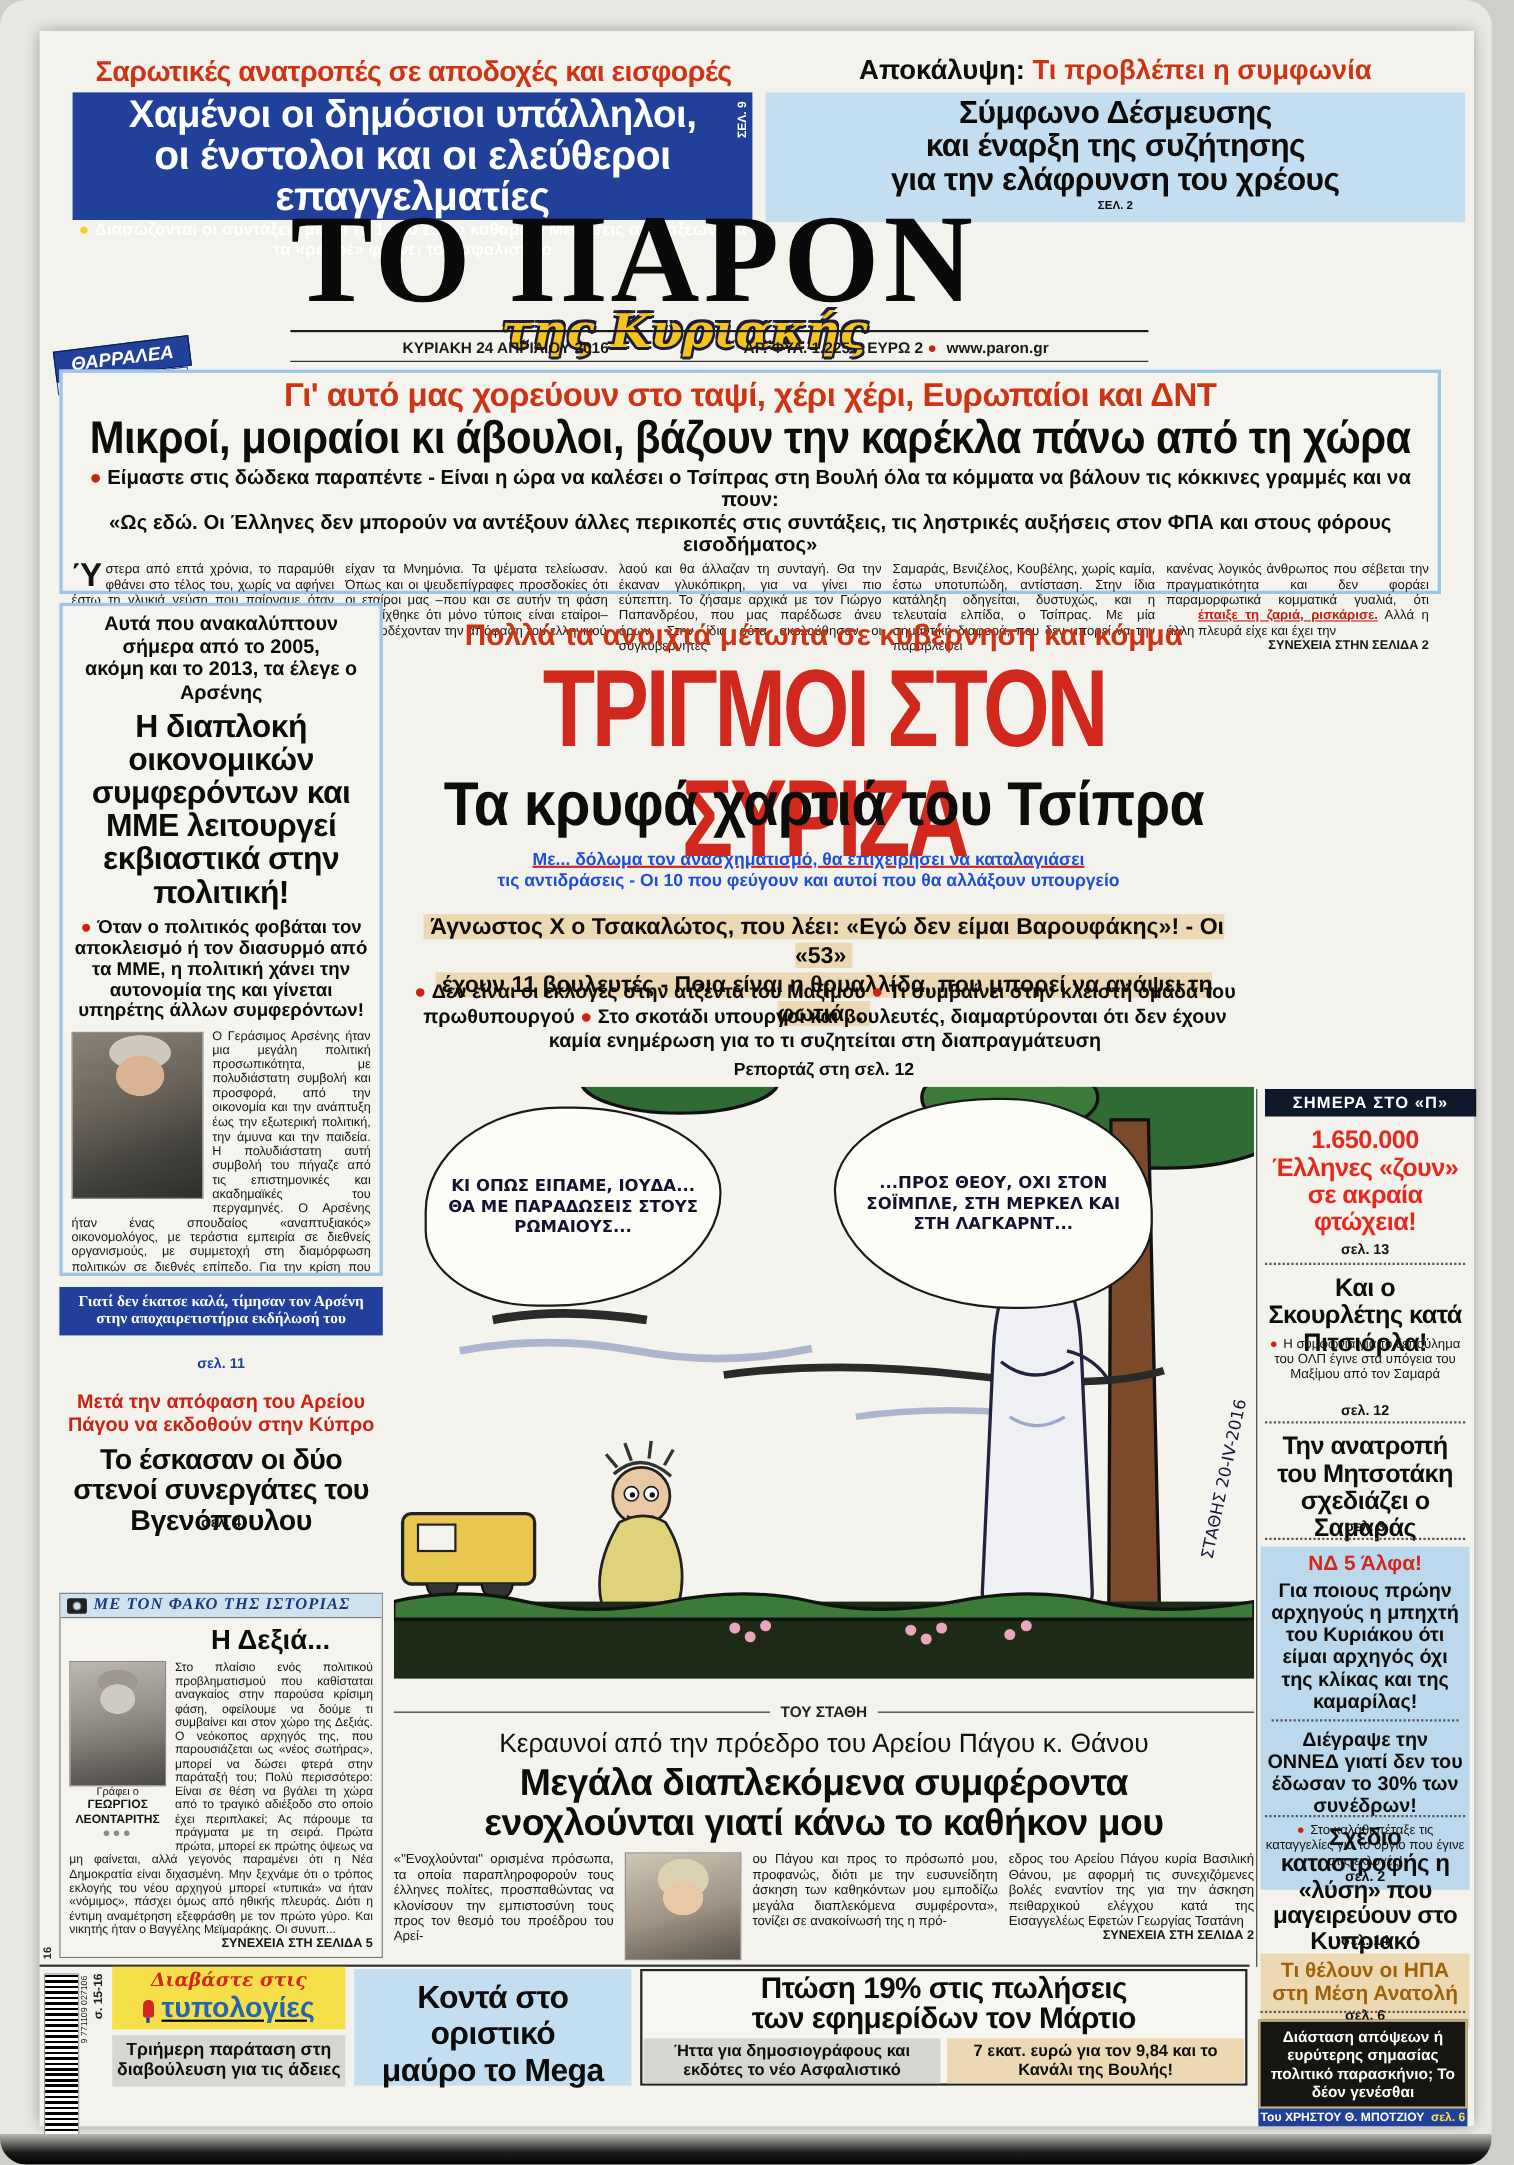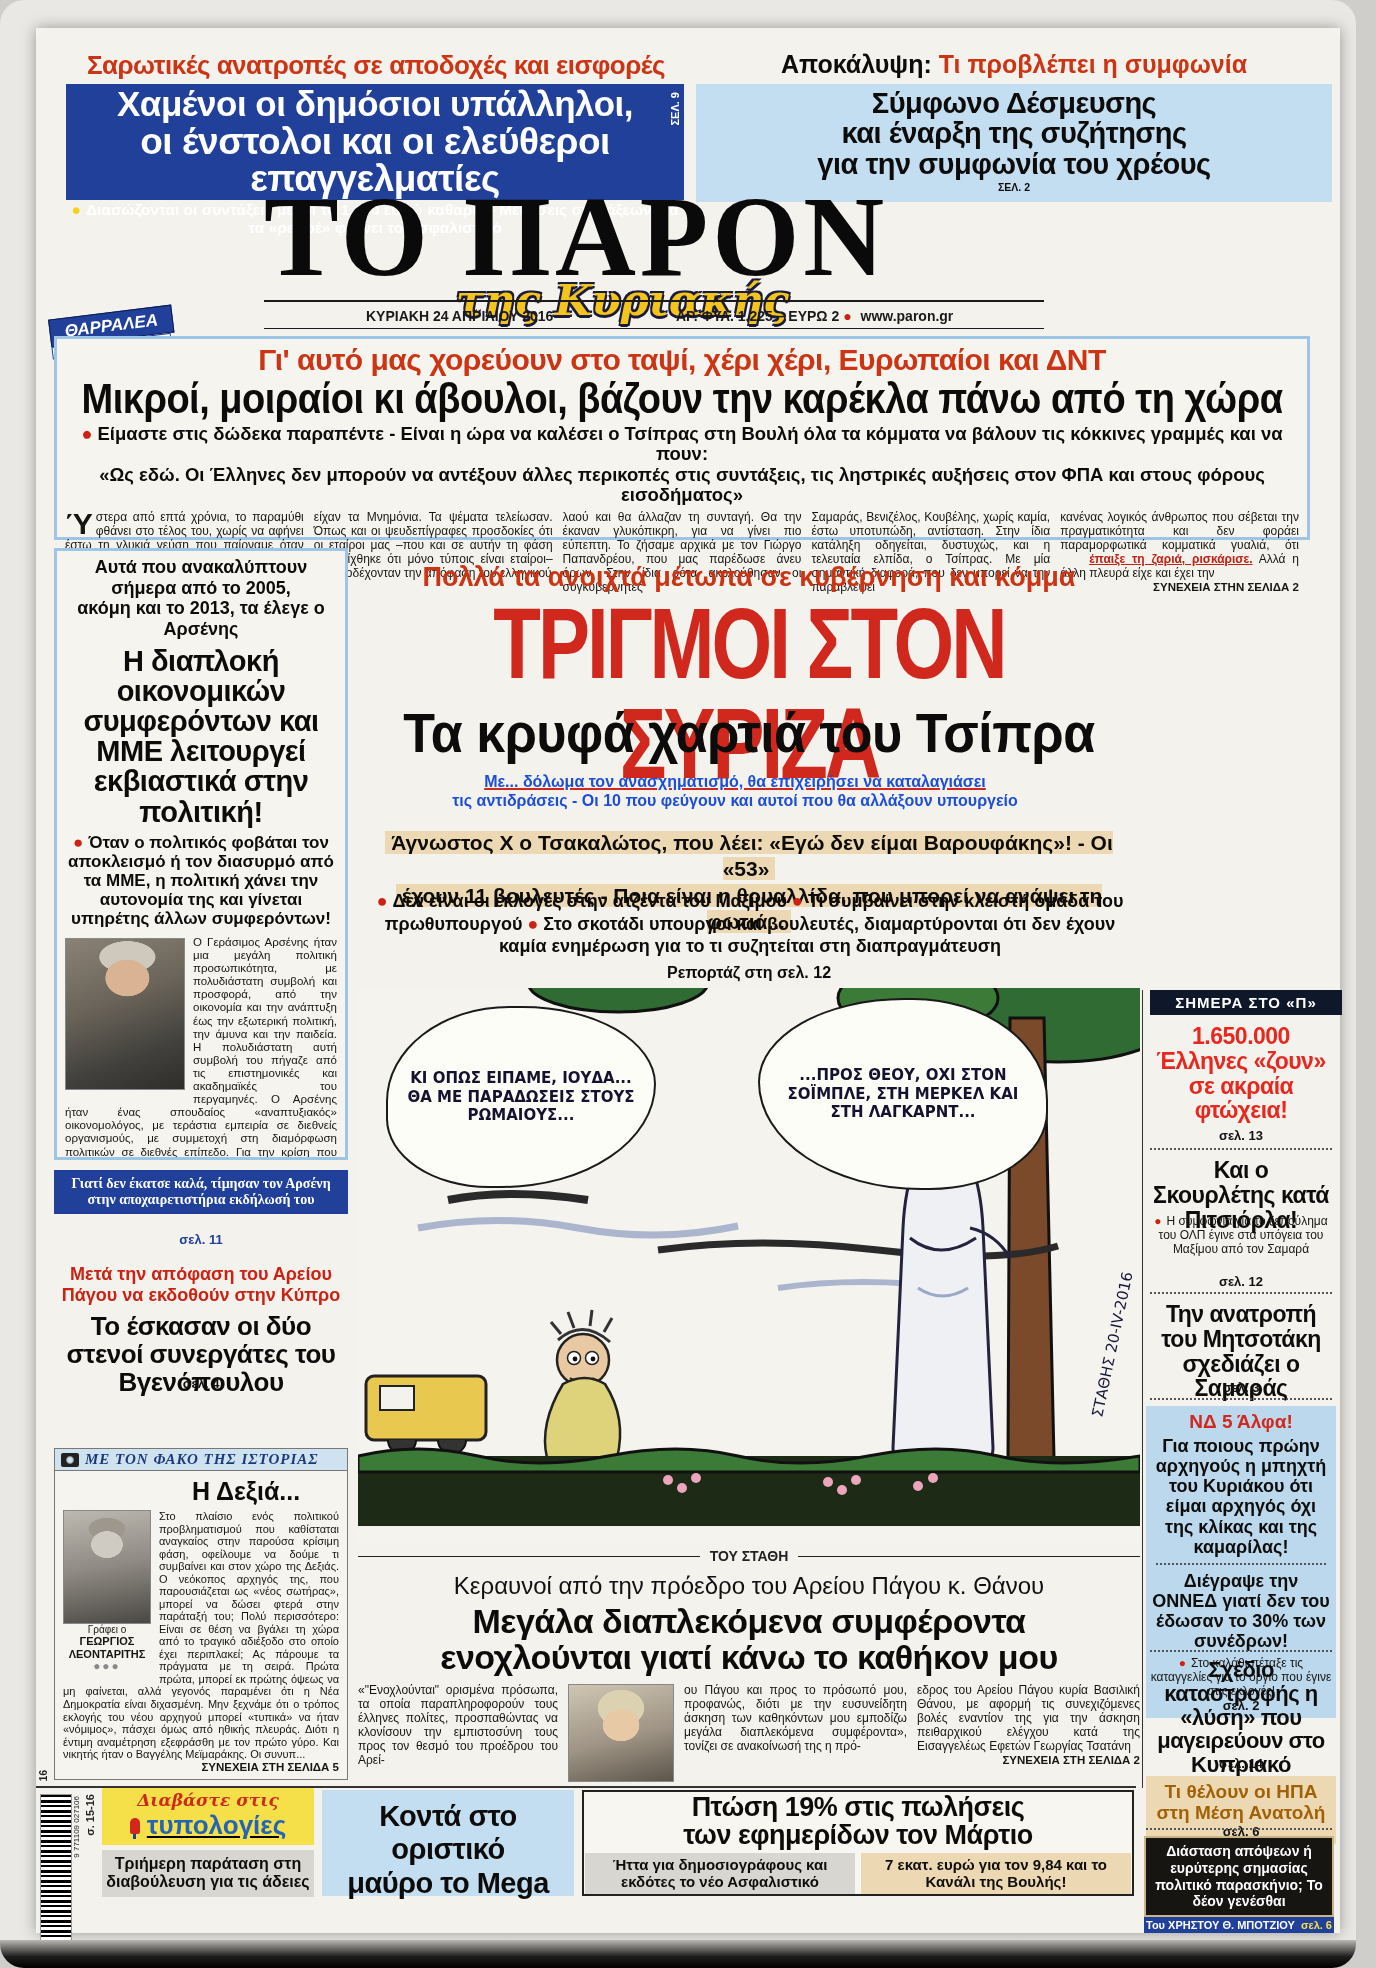--- a/index.html
+++ b/index.html
@@ -45,21 +45,21 @@
     <div class="abs vert b white" style="right:3px;top:8px;font-size:11px;">ΣΕΛ. 9</div>
   </div>
 
   <div class="abs ctr b" style="left:660px;top:22px;width:636px;font-size:25px;">
     <span style="color:#0d0c0a;">Αποκάλυψη:</span>
     <span class="red"> Τι προβλέπει η συμφωνία</span>
   </div>
   <div class="abs lblue" style="left:660px;top:56px;width:636px;height:114px;padding-top:4px;">
     <div class="ctr b cond" style="font-size:29px;line-height:1.05;color:#0d0c0a;">Σύμφωνο Δέσμευσης</div>
     <div class="ctr b cond" style="font-size:29px;line-height:1.05;color:#0d0c0a;">και έναρξη της συζήτησης</div>
-    <div class="ctr b cond" style="font-size:29px;line-height:1.05;color:#0d0c0a;">για την συμφωνία του χρέους</div>
+    <div class="ctr b cond" style="font-size:29px;line-height:1.05;color:#0d0c0a;">για την ελάφρυνση του χρέους</div>
     <div class="ctr b" style="font-size:10.5px;margin-top:2px;color:#0d0c0a;">ΣΕΛ. 2</div>
   </div>
 
   <div class="abs serifhead b" style="left:228px;top:152px;width:780px;font-size:112px;line-height:1;letter-spacing:4px;color:#0a0a0a;transform:scaleY(1.02);">ΤΟ ΠΑΡΟΝ</div>
   <div class="abs b i" style="left:420px;top:248px;font-family:'DejaVu Serif',serif;font-size:42px;color:#f2c41d;
               text-shadow:-2px -2px 0 #1b1b3a,2px -2px 0 #1b1b3a,-2px 2px 0 #1b1b3a,2px 2px 0 #1b1b3a,0 3px 0 #1b1b3a;">της Κυριακής</div>
   <div class="abs" style="left:228px;top:272px;width:780px;border-top:2.5px solid #1a1a1a;"></div>
   <div class="abs b" style="left:330px;top:280px;font-size:14px;color:#1a1a1a;">ΚΥΡΙΑΚΗ 24 ΑΠΡΙΛΙΟΥ 2016</div>
   <div class="abs b" style="left:640px;top:280px;font-size:14px;color:#1a1a1a;">
     <span>ΑΡ. ΦΥΛ. 1.225  –  ΕΥΡΩ 2</span>

